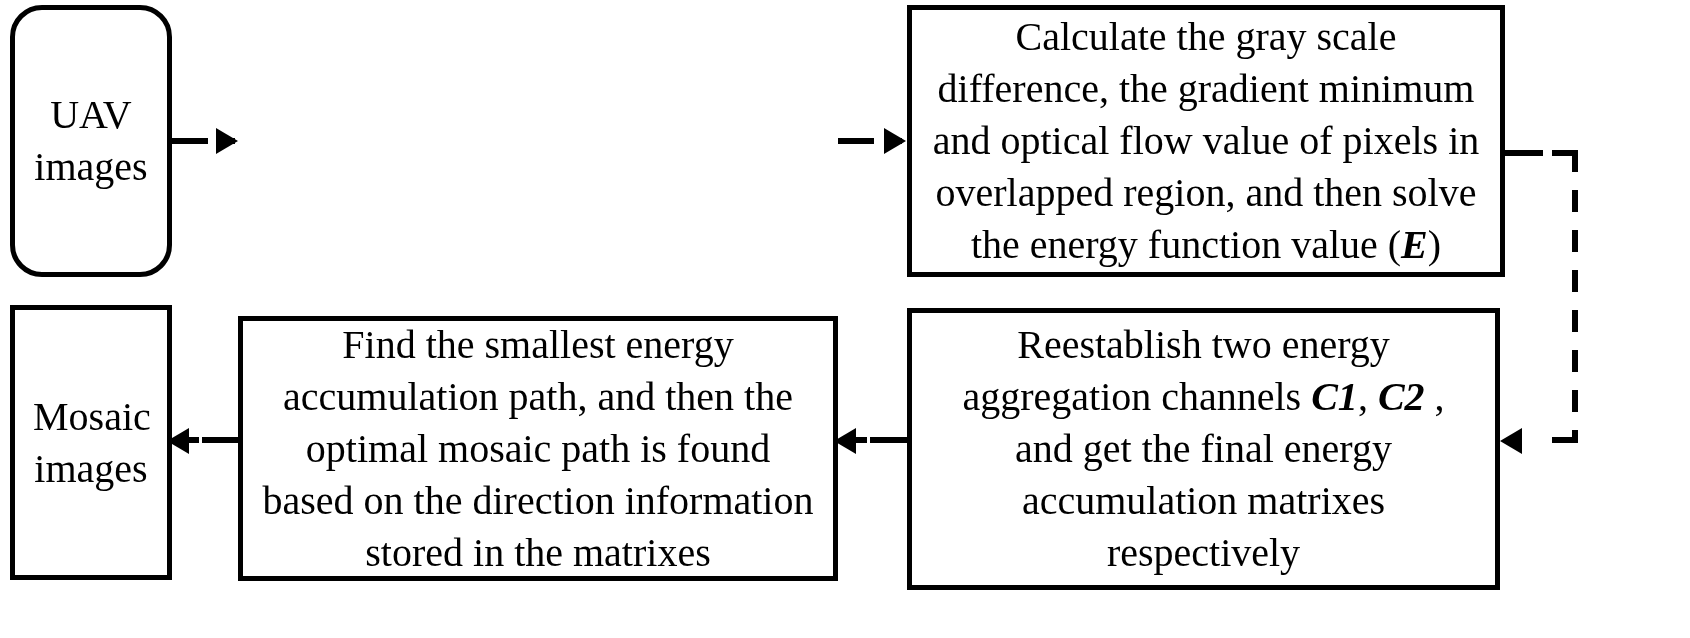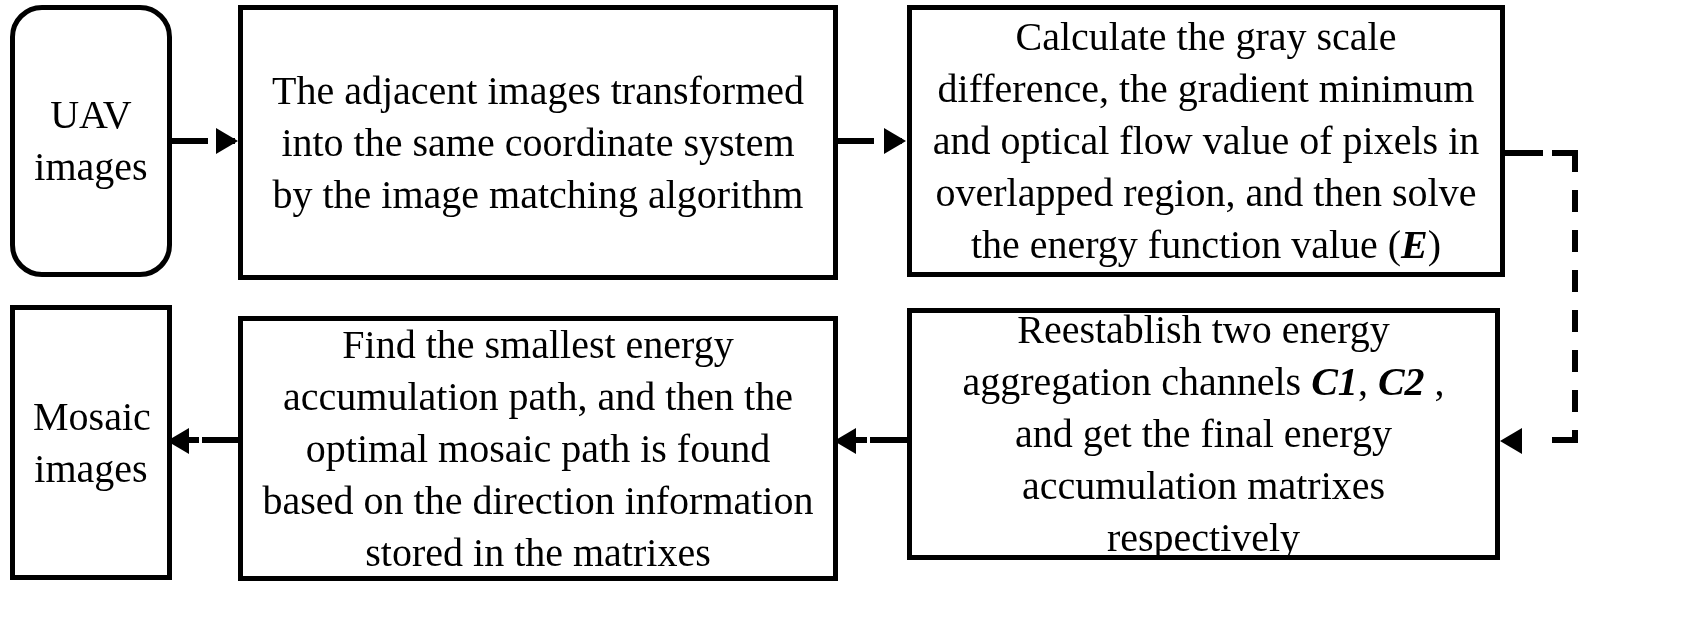--- a/index.html
+++ b/index.html
@@ -31,21 +31,21 @@
     width:100%;
     padding:0 18px;
     box-sizing:border-box;
   }
   
   #node-uav      { left:10px;  top:5px;   width:162px; height:272px; font-size:40px;border-radius:32px; }
   #node-transform{ left:238px; top:5px;   width:600px; height:275px; font-size:40px; }
   #node-energy   { left:907px; top:5px;   width:598px; height:272px; font-size:40px; }
   #node-mosaic   { left:10px;  top:305px; width:162px; height:275px; font-size:40px; }
   #node-path     { left:238px; top:310px; width:600px; height:265px; font-size:40px;margin-top:6px; }
-  #node-channels { left:907px; top:308px; width:593px; height:252px; font-size:40px; }
+  #node-channels { left:907px; top:308px; width:593px; height:282px; font-size:40px; }
 
   .bi{ font-weight:bold; font-style:italic; }
 
   
   .conn{ position:absolute; }
   .hbar{ position:absolute; background:#000000; height:6px; }
 
   
   .ahead-r{
     position:absolute;
@@ -77,23 +77,20 @@
 </head>
 <body>
 
 <div id="canvas">
 
   <div class="node" id="node-uav">
     <span class="txt" style="white-space:pre-line;">UAV
 images</span>
   </div>
 
-  <div class="node" id="node-transform">
-    <span class="txt">The adjacent images transformed into the same coordinate system by the image matching algorithm</span>
-  </div>
 
   <div class="node" id="node-energy">
     <span class="txt"><span>Calculate the gray scale difference, the gradient minimum and optical flow value of pixels in overlapped region, and then solve the energy function value (</span><span class="bi">E</span><span>)</span></span>
   </div>
 
   <div class="node" id="node-mosaic">
     <span class="txt" style="white-space:pre-line;">Mosaic
 images</span>
   </div>
 

